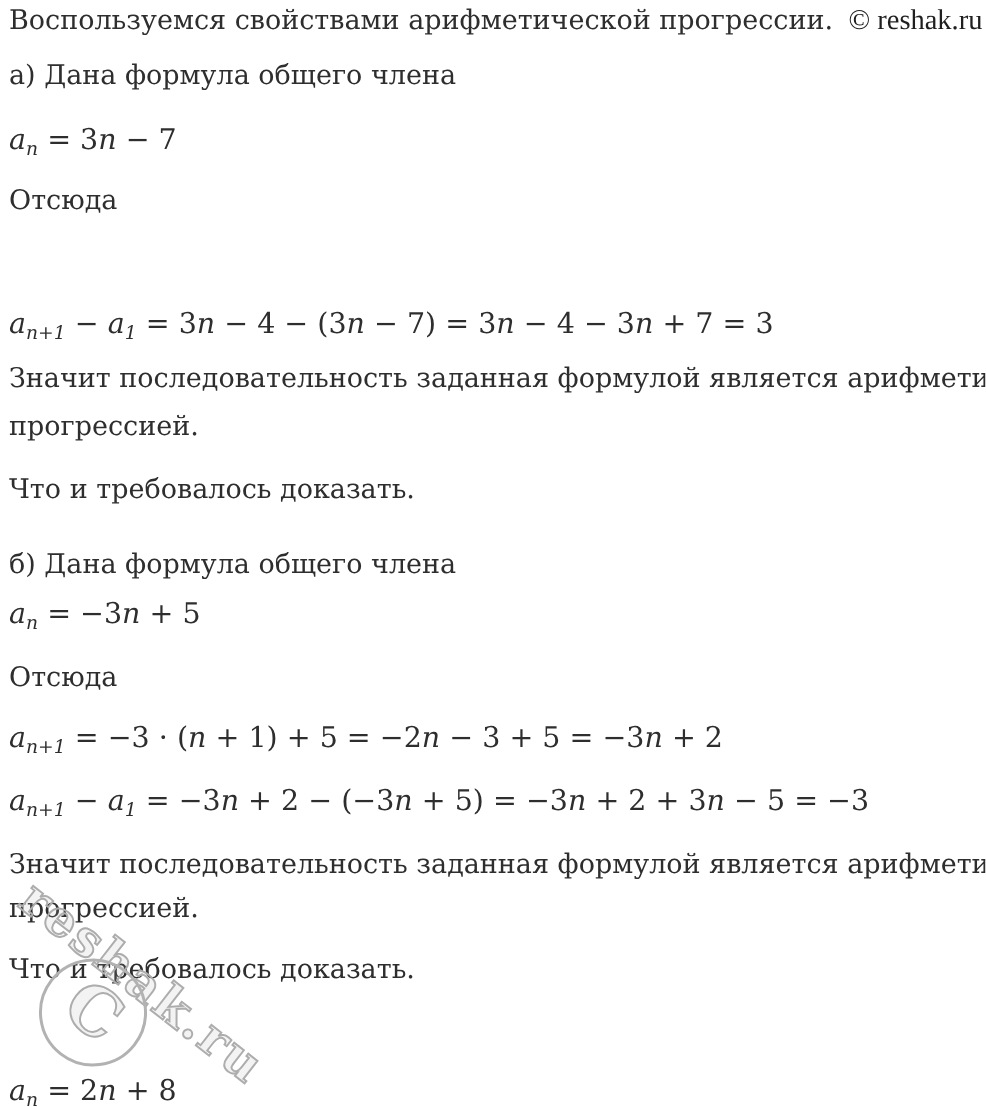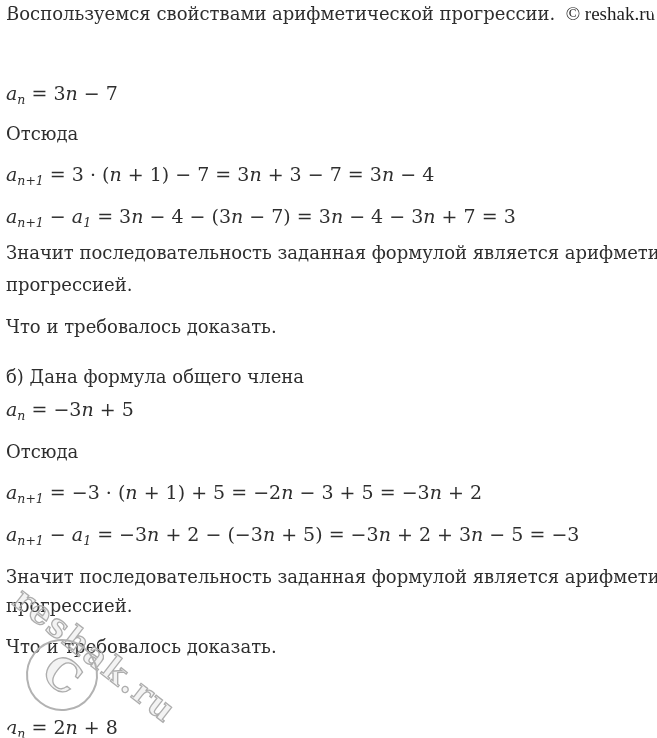--- a/index.html
+++ b/index.html
@@ -4,21 +4,20 @@
 <style>
   html,body{margin:0;padding:0;background:#fff;}
   .page{
     position:relative;
     width:657px;height:738px;
     background:#ffffff;
     overflow:hidden;
     font-family:"DejaVu Serif", serif;
     color:#2e2e2e;
     font-size:18px;
-    border-radius:27px;
   }
   .line{
     position:absolute;
     left:6px;
     line-height:22px;
     white-space:nowrap;
   }
   .copyright{
     position:absolute;
     right:2px;top:3px;
@@ -72,23 +71,23 @@
   }
 </style>
 </head>
 <body>
 
 <div class="page">
 
   <div class="line" style="top:3px">Воспользуемся свойствами арифметической прогрессии.</div>
   <div class="copyright">© reshak.ru</div>
 
+  <div class="line" style="top:40px">а) Дана формула общего члена</div>
   <div class="line math" style="top:82px"><span class="seg-var">a</span><span class="seg-sub">n</span><span class="seg-plain"> = 3</span><span class="seg-var">n</span><span class="seg-plain"> − 7</span></div>
   <div class="line" style="top:123px">Отсюда</div>
-  <div class="line math" style="top:163px"><span class="seg-var">a</span><span class="seg-sub">n+1</span><span class="seg-plain"> = 3 · (</span><span class="seg-var">n</span><span class="seg-plain"> + 1) − 7 = 3</span><span class="seg-var">n</span><span class="seg-plain"> + 3 − 7 = 3</span><span class="seg-var">n</span><span class="seg-plain"> − 4</span></div>
   <div class="line math" style="top:205px"><span class="seg-var">a</span><span class="seg-sub">n+1</span><span class="seg-plain"> − </span><span class="seg-var">a</span><span class="seg-sub">1</span><span class="seg-plain"> = 3</span><span class="seg-var">n</span><span class="seg-plain"> − 4 − (3</span><span class="seg-var">n</span><span class="seg-plain"> − 7) = 3</span><span class="seg-var">n</span><span class="seg-plain"> − 4 − 3</span><span class="seg-var">n</span><span class="seg-plain"> + 7 = 3</span></div>
   <div class="line" style="top:242px">Значит последовательность заданная формулой является арифметической</div>
   <div class="line" style="top:274px">прогрессией.</div>
   <div class="line" style="top:316px">Что и требовалось доказать.</div>
 
   <div class="line" style="top:366px">б) Дана формула общего члена</div>
   <div class="line math" style="top:398px"><span class="seg-var">a</span><span class="seg-sub">n</span><span class="seg-plain"> = −3</span><span class="seg-var">n</span><span class="seg-plain"> + 5</span></div>
   <div class="line" style="top:441px">Отсюда</div>
   <div class="line math" style="top:481px"><span class="seg-var">a</span><span class="seg-sub">n+1</span><span class="seg-plain"> = −3 · (</span><span class="seg-var">n</span><span class="seg-plain"> + 1) + 5 = −2</span><span class="seg-var">n</span><span class="seg-plain"> − 3 + 5 = −3</span><span class="seg-var">n</span><span class="seg-plain"> + 2</span></div>
   <div class="line math" style="top:523px"><span class="seg-var">a</span><span class="seg-sub">n+1</span><span class="seg-plain"> − </span><span class="seg-var">a</span><span class="seg-sub">1</span><span class="seg-plain"> = −3</span><span class="seg-var">n</span><span class="seg-plain"> + 2 − (−3</span><span class="seg-var">n</span><span class="seg-plain"> + 5) = −3</span><span class="seg-var">n</span><span class="seg-plain"> + 2 + 3</span><span class="seg-var">n</span><span class="seg-plain"> − 5 = −3</span></div>

